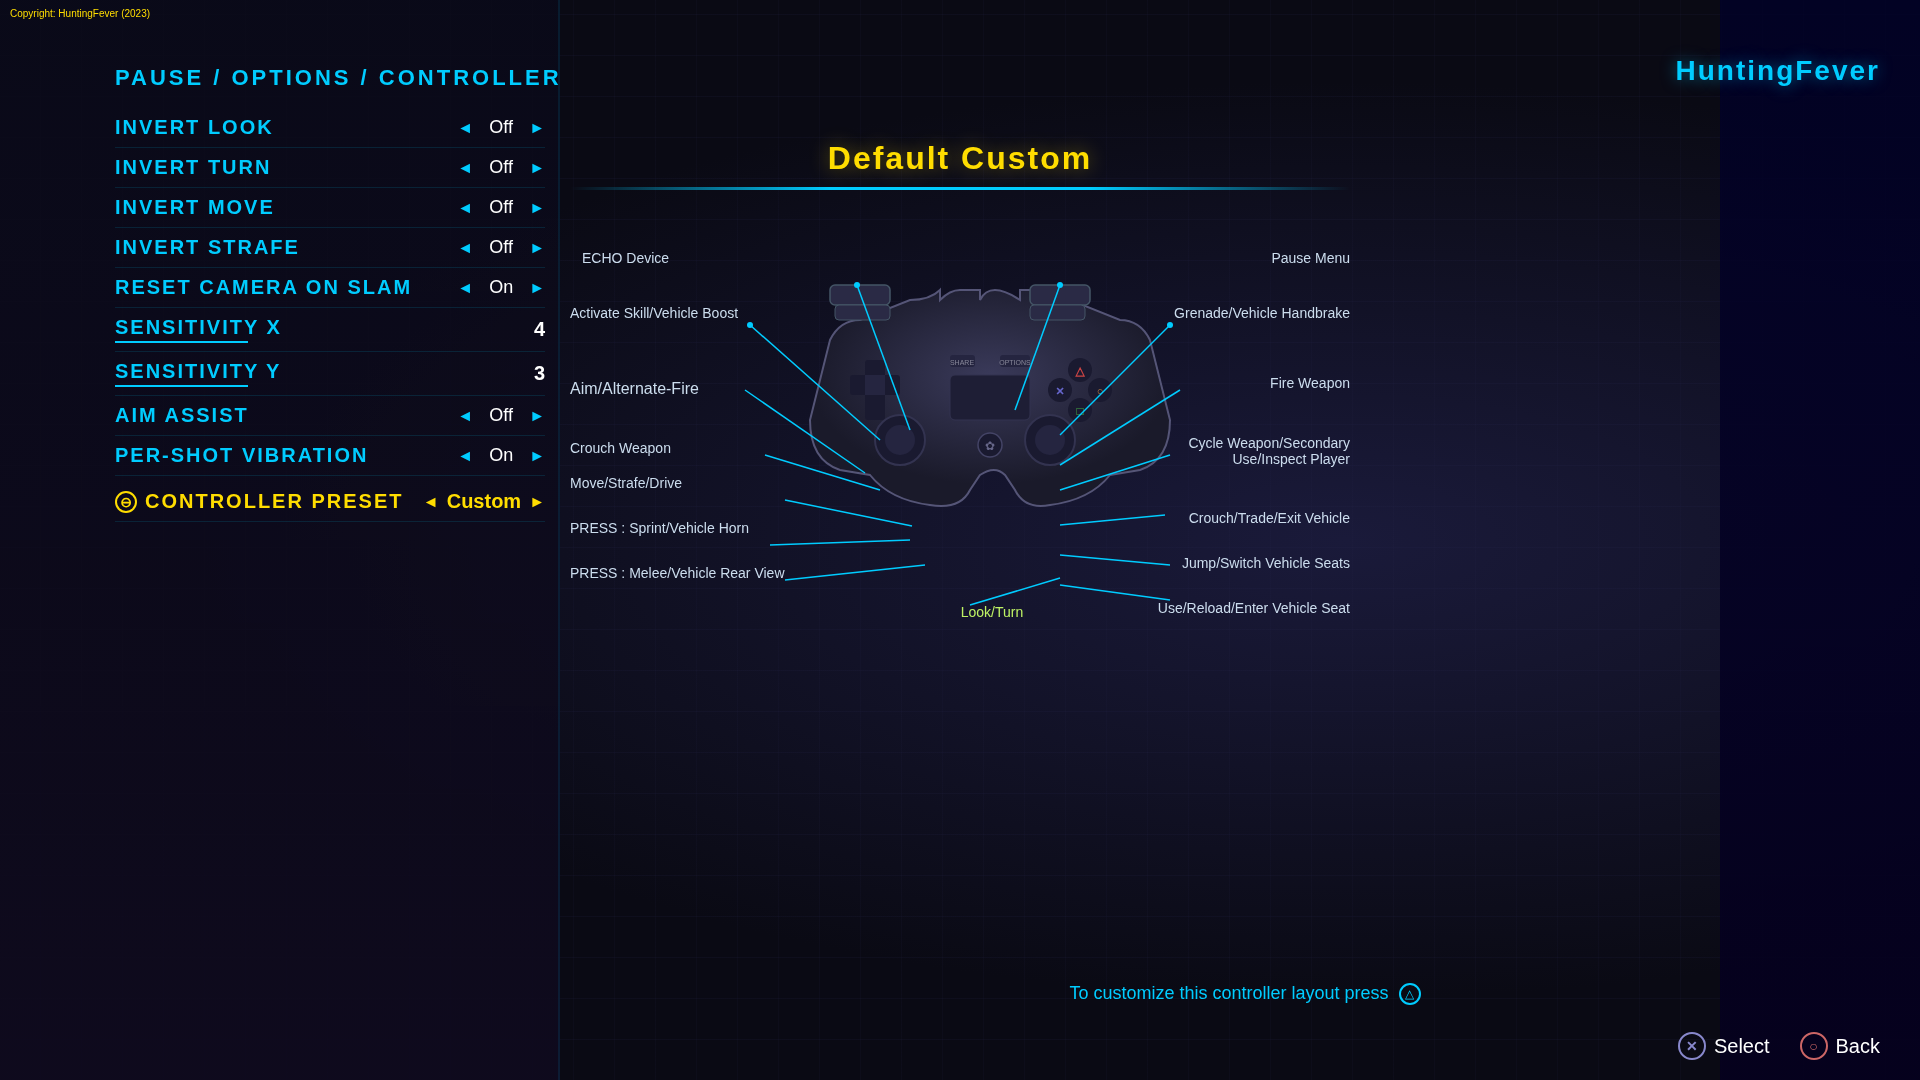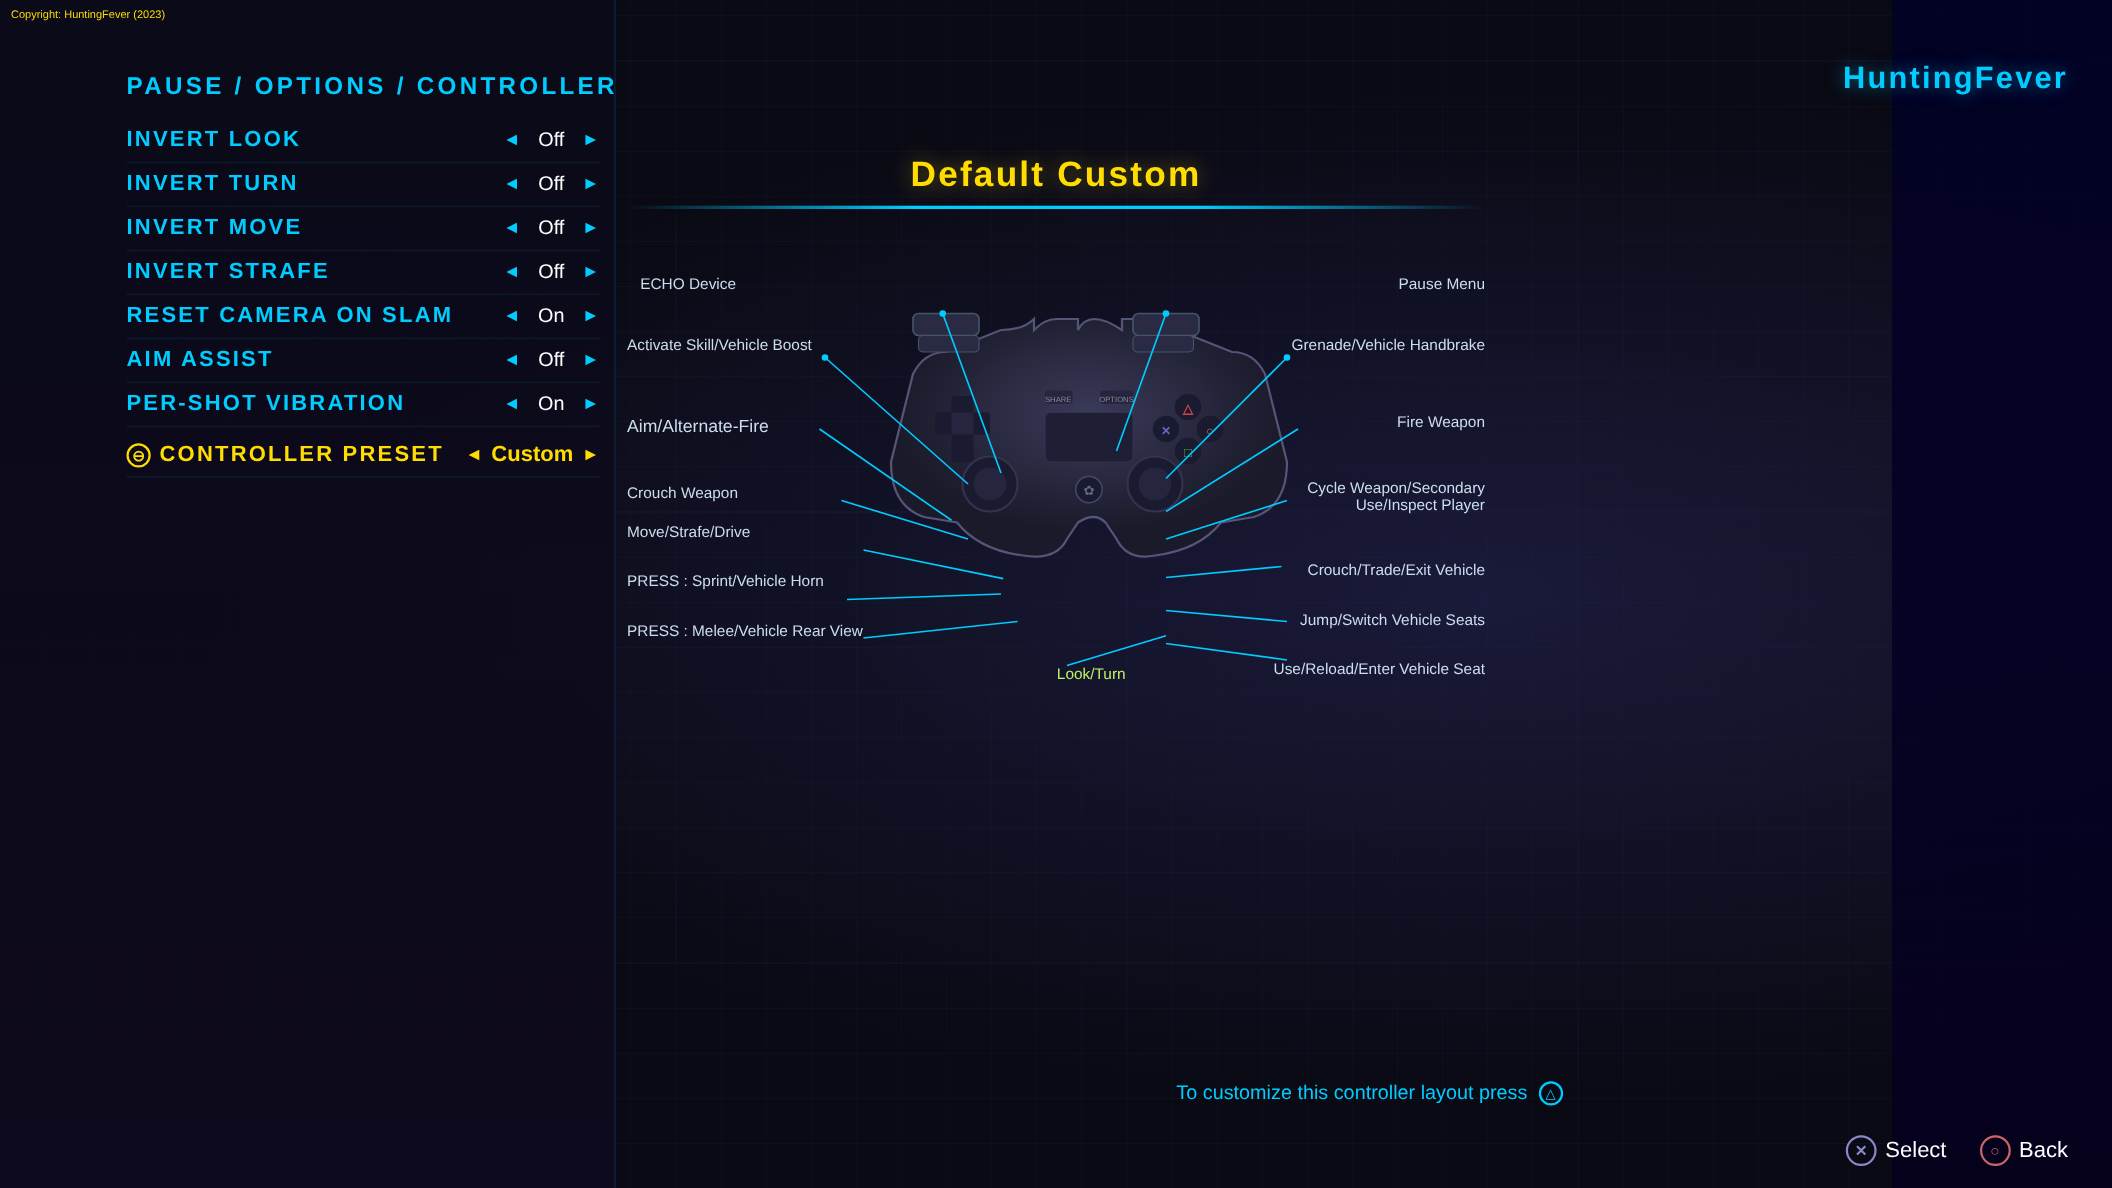--- a/index.html
+++ b/index.html
@@ -338,21 +338,39 @@
 
   <div class="menu-item">
     <span class="menu-item-label">RESET CAMERA ON SLAM</span>
     <div class="menu-item-value">
       <span class="arrow">◄</span>
       <span class="val-text">On</span>
       <span class="arrow">►</span>
     </div>
   </div>
 
-
+  <div class="menu-item">
+    <span class="menu-item-label" style="position:relative;">
+      <span>SENSITIVITY X</span>
+      <span class="sens-underline"></span>
+    </span>
+    <div class="menu-item-value">
+      <span class="val-number">4</span>
+    </div>
+  </div>
+
+  <div class="menu-item">
+    <span class="menu-item-label" style="position:relative;">
+      <span>SENSITIVITY Y</span>
+      <span class="sens-underline"></span>
+    </span>
+    <div class="menu-item-value">
+      <span class="val-number">3</span>
+    </div>
+  </div>
 
   <div class="menu-item">
     <span class="menu-item-label">AIM ASSIST</span>
     <div class="menu-item-value">
       <span class="arrow">◄</span>
       <span class="val-text">Off</span>
       <span class="arrow">►</span>
     </div>
   </div>
 

